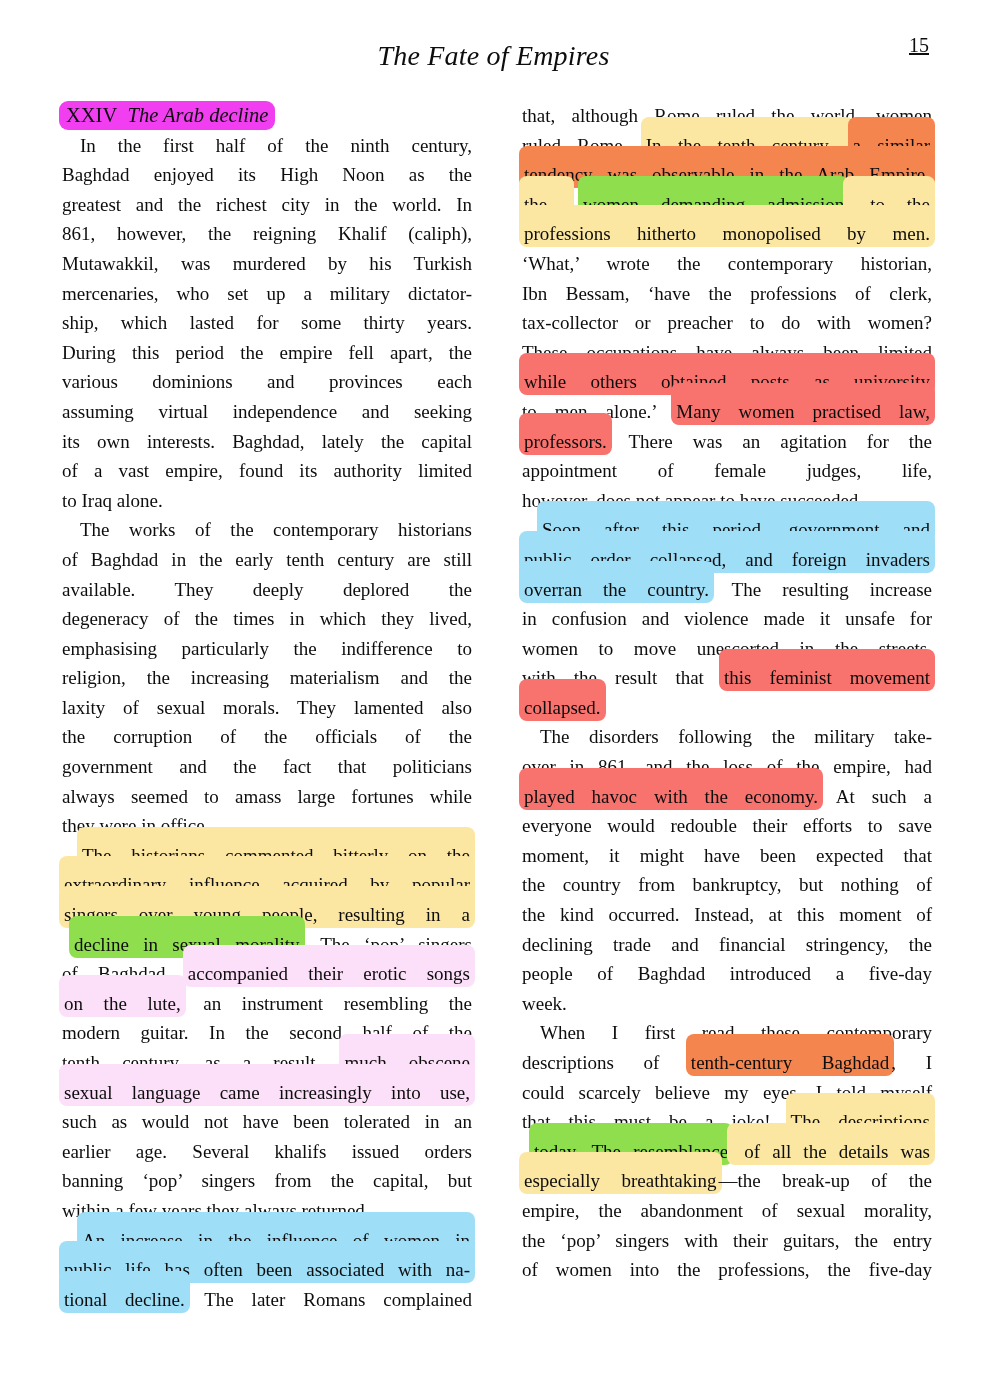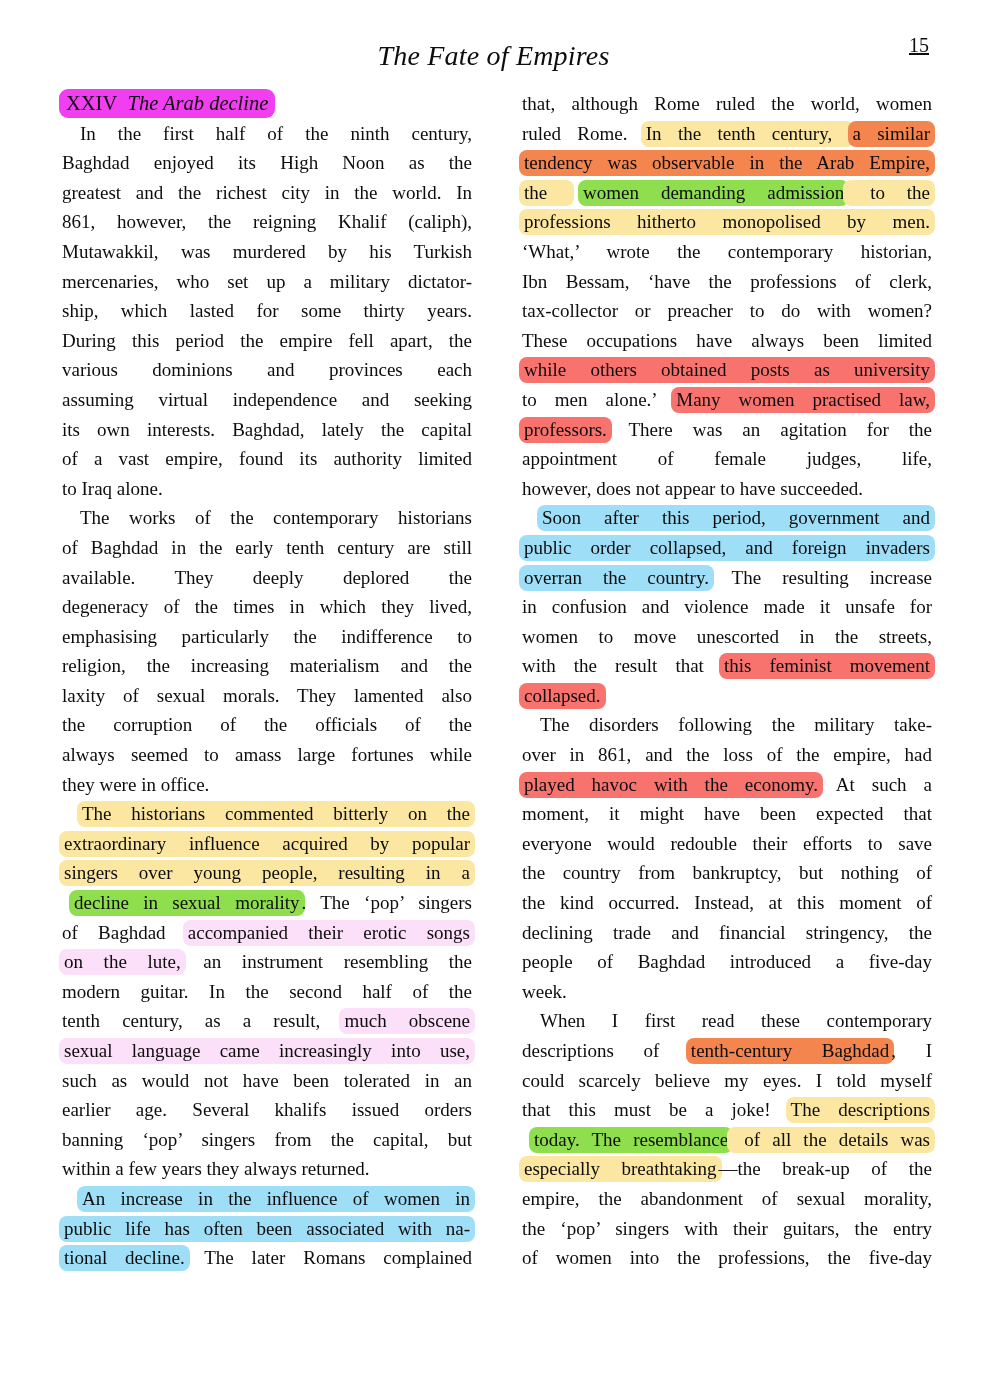--- a/index.html
+++ b/index.html
@@ -5,33 +5,33 @@
   html,body{margin:0;padding:0;background:#ffffff;}
   .page{
     position:relative;width:987px;height:1387px;background:#ffffff;
     font-family:"Liberation Serif","DejaVu Serif",serif;color:#0d0d0d;overflow:hidden;
   }
   .running-head{
     position:absolute;top:40px;left:0;width:100%;text-align:center;
     font-style:italic;font-size:28px;letter-spacing:.2px;
   }
   .page-number{position:absolute;top:34px;right:58px;font-size:20px;text-decoration:underline;}
-  .columns{position:absolute;top:89px;left:62px;width:870px;display:flex;gap:50px;}
+  .columns{position:absolute;top:101px;left:62px;width:870px;display:flex;gap:50px;}
   .column{width:410px;}
   .para{margin:0;}
   .line{
     font-size:19px;line-height:29.6px;height:29.6px;white-space:normal;
     text-align:justify;text-align-last:justify;
   }
   .line.last{text-align-last:left;}
   .line.ind{padding-left:18px;}
   .line.head{font-size:20.5px;}
   i{font-style:italic;}
   .hl{
-    padding:2px 5px 3px;margin:0 -3px;border-radius:8px;
+    padding:18px 5px 3px;margin:0 -3px;border-radius:8px;
     -webkit-box-decoration-break:clone;box-decoration-break:clone;
   }
   .head .hl{padding:3px 7px 4px;border-radius:9px;}
   .hl-m{background:var(--hl-m);}
   .hl-y{background:var(--hl-y);}
   .hl-g{background:var(--hl-g);margin-left:7px;}
   .hl-p{background:var(--hl-p);}
   .hl-b{background:var(--hl-b);}
   .hl-r{background:var(--hl-r);}
   .hl-o{background:var(--hl-o);}
@@ -64,20 +64,21 @@
         </div>
         <div class="para">
           <div class="line ind">The works of the contemporary historians</div>
           <div class="line">of Baghdad in the early tenth century are still</div>
           <div class="line">available. They deeply deplored the</div>
           <div class="line">degeneracy of the times in which they lived,</div>
           <div class="line">emphasising particularly the indifference to</div>
           <div class="line">religion, the increasing materialism and the</div>
           <div class="line">laxity of sexual morals. They lamented also</div>
           <div class="line">the corruption of the officials of the</div>
+          <div class="line">government and the fact that politicians</div>
           <div class="line">always seemed to amass large fortunes while</div>
           <div class="line last">they were in office.</div>
         </div>
         <div class="para">
           <div class="line ind"><span class="hl hl-y">The historians commented bitterly on the</span></div>
           <div class="line"><span class="hl hl-y">extraordinary influence acquired by popular</span></div>
           <div class="line"><span class="hl hl-y">singers over young people, resulting in a</span></div>
           <div class="line"><span class="hl hl-g">decline in sexual morality</span>. The ‘pop’ singers</div>
           <div class="line">of Baghdad <span class="hl hl-p">accompanied their erotic songs</span></div>
           <div class="line"><span class="hl hl-p">on the lute,</span> an instrument resembling the</div>
@@ -118,22 +119,22 @@
           <div class="line"><span class="hl hl-b">overran the country.</span> The resulting increase</div>
           <div class="line">in confusion and violence made it unsafe for</div>
           <div class="line">women to move unescorted in the streets,</div>
           <div class="line">with the result that <span class="hl hl-r">this feminist movement</span></div>
           <div class="line last"><span class="hl hl-r">collapsed.</span></div>
         </div>
         <div class="para">
           <div class="line ind">The disorders following the military take-</div>
           <div class="line">over in 861, and the loss of the empire, had</div>
           <div class="line"><span class="hl hl-r">played havoc with the economy.</span> At such a</div>
+          <div class="line">everyone would redouble their efforts to save</div>
           <div class="line">moment, it might have been expected that</div>
-          <div class="line">everyone would redouble their efforts to save</div>
           <div class="line">the country from bankruptcy, but nothing of</div>
           <div class="line">the kind occurred. Instead, at this moment of</div>
           <div class="line">declining trade and financial stringency, the</div>
           <div class="line">people of Baghdad introduced a five-day</div>
           <div class="line last">week.</div>
         </div>
         <div class="para">
           <div class="line ind">When I first read these contemporary</div>
           <div class="line">descriptions of <span class="hl hl-o">tenth-century Baghdad</span>, I</div>
           <div class="line">could scarcely believe my eyes. I told myself</div>

